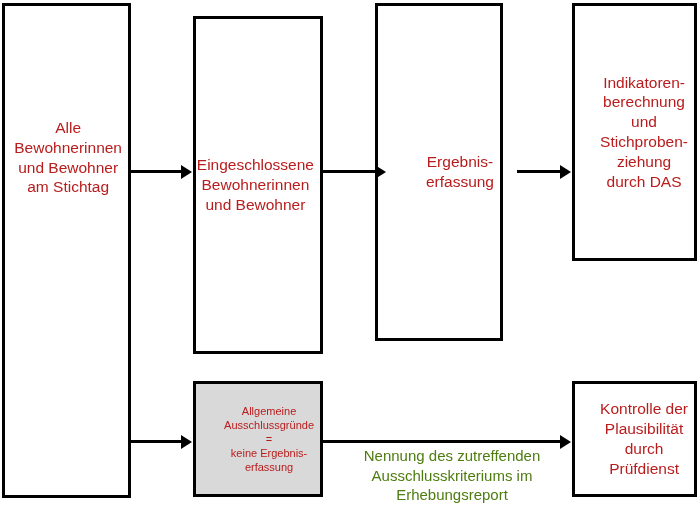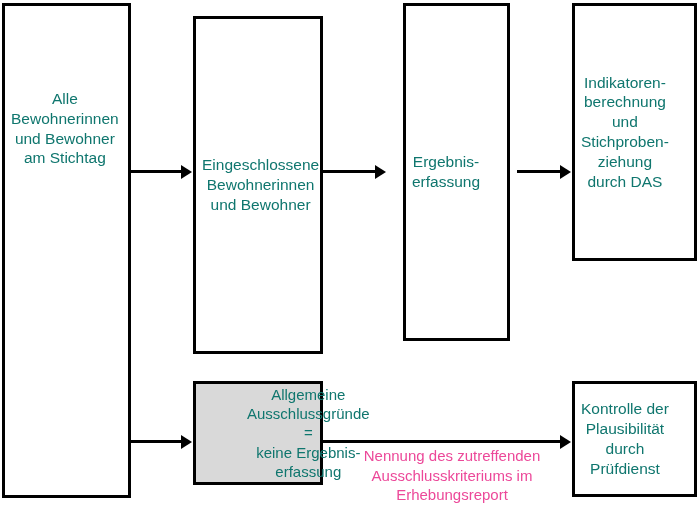--- a/index.html
+++ b/index.html
@@ -18,65 +18,65 @@
     background: #ffffff;
     overflow: hidden;
   }
   .node {
     position: absolute;
     box-sizing: border-box;
     border: 3px solid #000000;
     background: #ffffff;
     display: flex;
     align-items: center;
-    justify-content: flex-start;
+    justify-content: flex-end;
     text-align: center;
-    color: #0f766e;
+    color: #b91c1c;
     line-height: 1.28;
   }
   .node .txt {
     display: block;
     padding: 0 6px;
     white-space: pre-line;
   }
   .node.shaded {
     background: #d9d9d9;
   }
 
   
   #node-all-residents {
     left: 2px;  top: 3px;  width: 129px;  height: 495px;
     font-size: 15.5px;
     align-items: flex-start;
   }
-  #node-all-residents .txt { margin-top: 83px; }
+  #node-all-residents .txt { margin-top: 112px; }
 
   #node-included-residents {
     left: 193px; top: 16px; width: 130px; height: 338px;
     font-size: 15.5px;
   }
 
   #node-result-capture {
-    left: 403px; top: 3px; width: 107px; height: 338px;
+    left: 375px; top: 3px; width: 128px; height: 338px;
     font-size: 15.5px;
   }
 
   #node-indicator-calc {
     left: 572px; top: 3px; width: 125px; height: 258px;
     font-size: 15.5px;
   }
 
   #node-exclusion-indicators {
     left: 572px; top: 267px; width: 125px; height: 78px;
     font-size: 11.5px;
   }
 
   #node-general-exclusion {
-    left: 193px; top: 381px; width: 130px; height: 104px;
-    font-size: 15px;
+    left: 193px; top: 381px; width: 130px; height: 116px;
+    font-size: 11px;
     padding-left: 45px;
   }
 
   #node-plausibility-check {
     left: 572px; top: 381px; width: 125px; height: 116px;
     font-size: 15.5px;
   }
 
   
   .conn-line {
@@ -116,21 +116,21 @@
 
   
   #edge-label-report {
     position: absolute;
     left: 330px;
     top: 446px;
     width: 244px;
     text-align: center;
     font-size: 15px;
     line-height: 1.3;
-    color: #ec4899;
+    color: #4d7c0f;
     white-space: pre-line;
   }
 </style>
 </head>
 <body>
 
 <div id="canvas">
 
   <div class="node" id="node-all-residents">
     <span class="txt">Alle

